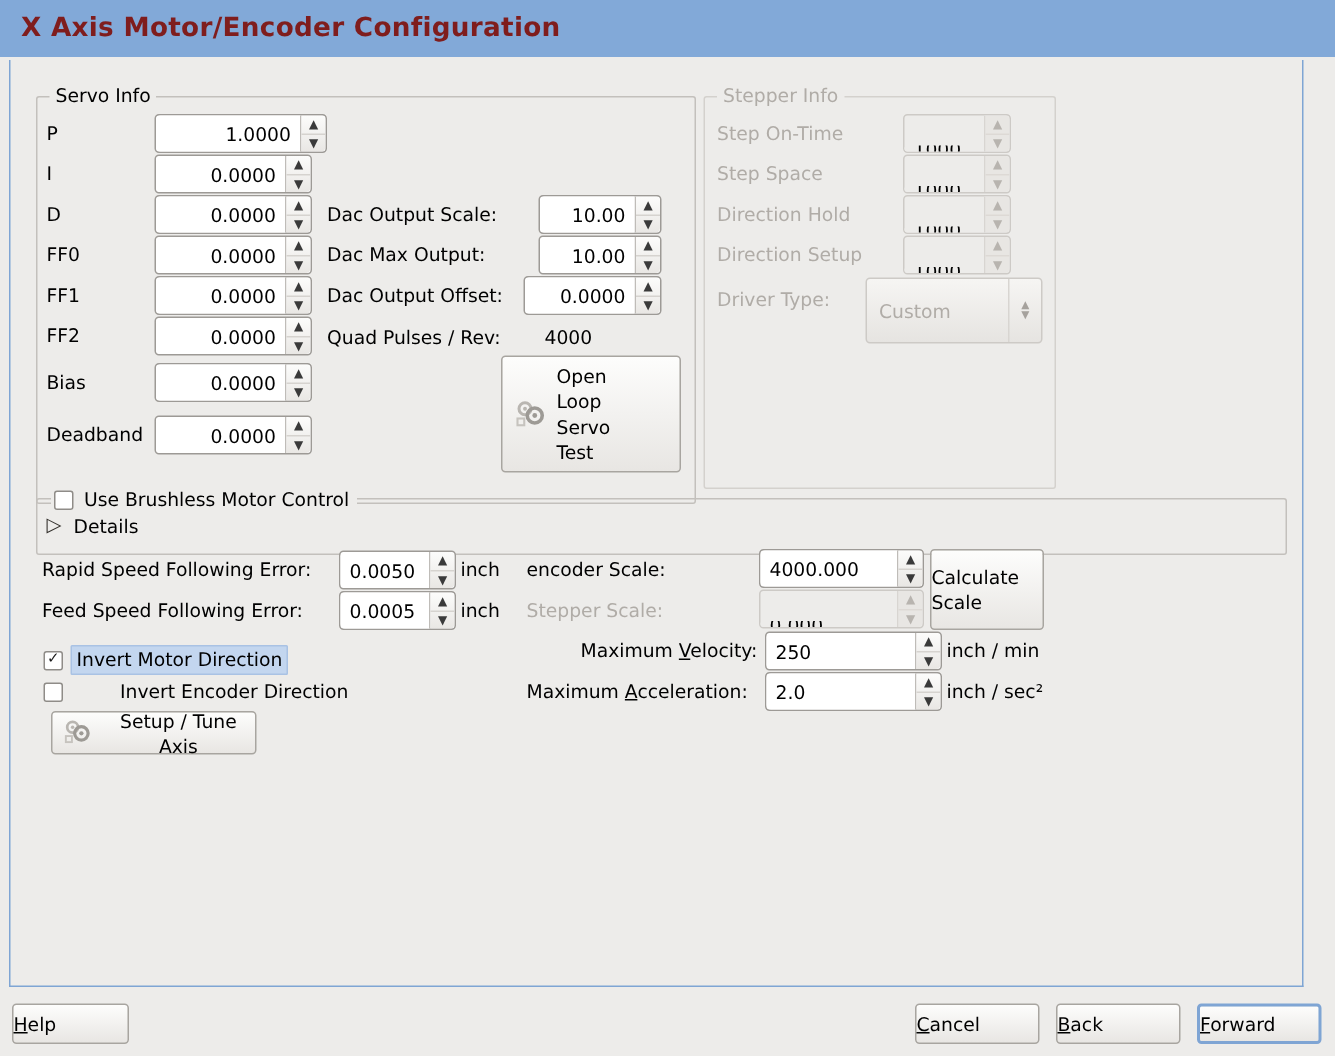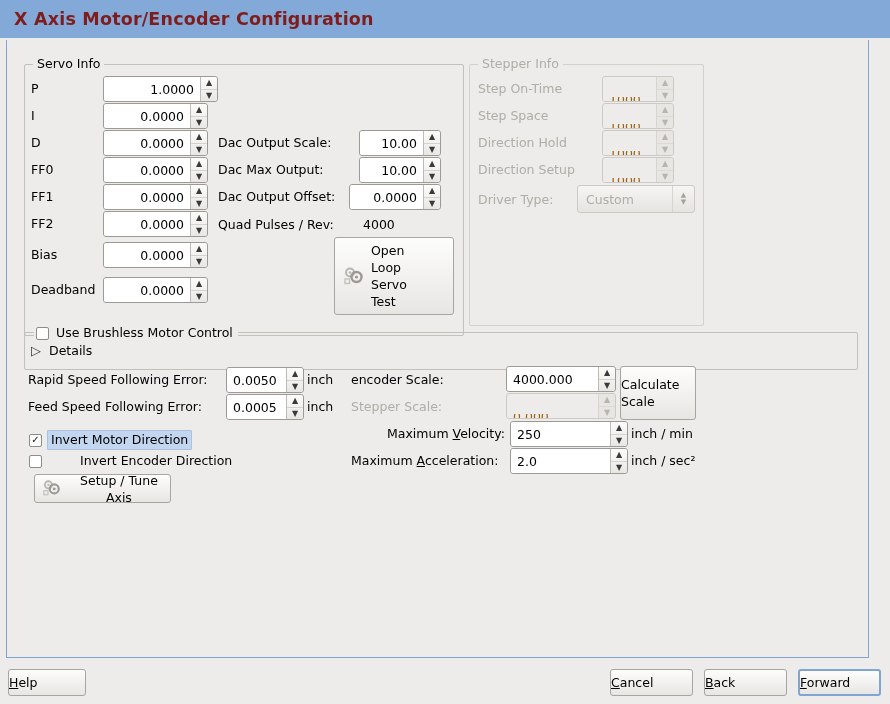--- a/index.html
+++ b/index.html
@@ -81,28 +81,28 @@
     background: linear-gradient(#fcfcfb, #e9e7e4);
     border-radius: 0 3px 3px 0;
   }
   .spin > .steppers > .st {
     flex: 1 1 50%;
     display: flex; align-items: center; justify-content: center;
     font-size: 8px; color: #3a3a3a; line-height: 1;
   }
   .spin > .steppers > .st.down { border-top: 1px solid #d6d3cf; }
   .spin.disabled { border-color: #cdcac6; background: #edecea; }
-  .spin.disabled > .val { color: #a16207; background: #edecea; margin-top: 20px; }
+  .spin.disabled > .val { color: #000000; background: #edecea; margin-top: 20px; }
   .spin.disabled > .steppers { background: #e8e6e3; border-left-color: #d8d5d1; }
   .spin.disabled > .steppers > .st { color: #b8b4af; }
   .spin.disabled > .steppers > .st.down { border-top-color: #ddd9d5; }
 
   
   .combo {
-    position: absolute; height: 28px;
+    position: absolute; height: 44px;
     display: flex; align-items: center;
     border: 1px solid #cdcac6; border-radius: 3px;
     background: linear-gradient(#f6f5f3, #e6e4e1);
     padding-left: 8px;
   }
   .combo.disabled .combo-val { color: #b0aca7; }
   .combo .combo-val { flex: 1 1 auto; font-size: 12.5px; }
   .combo .combo-arrow {
     flex: 0 0 22px; width: 22px; height: 100%;
     border-left: 1px solid #d8d5d1;

